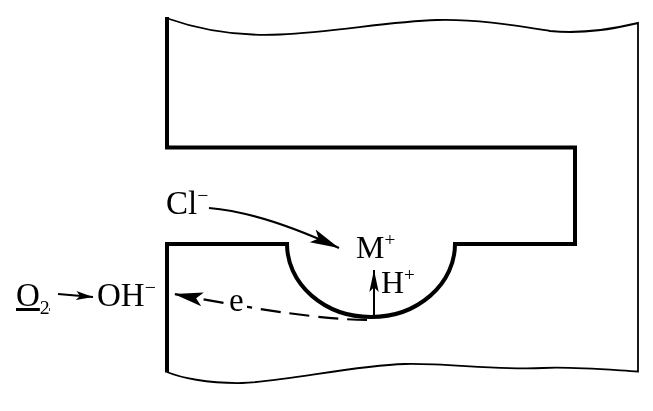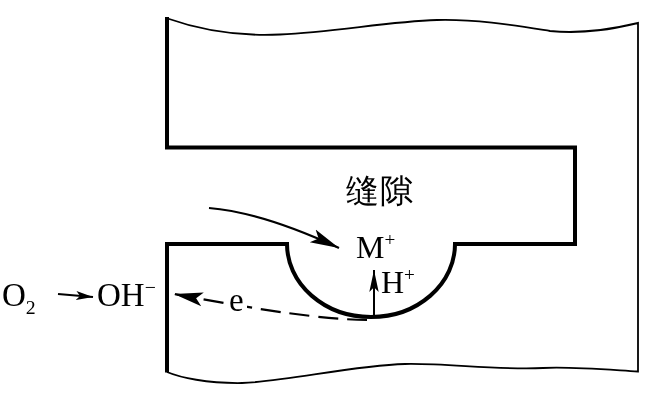--- a/index.html
+++ b/index.html
@@ -35,21 +35,21 @@
   }
   .lbl sub {
     font-size: 0.60em;
     line-height: 0;
     vertical-align: sub;
   }
   .lbl-crevice   { left: 346px; top: 175px; letter-spacing: 1px; }
   .lbl-chloride  { left: 166px; top: 187px; }
   .lbl-metal     { left: 356px; top: 231px; font-size: 32px; }
   .lbl-hydrogen  { left: 381px; top: 266px; font-size: 32px; }
-  .lbl-oxygen    { left: 2px;  top: 279px; }
+  .lbl-oxygen    { left: 16px;  top: 279px; text-decoration: underline; }
   .lbl-hydroxide { left: 97px;  top: 279px; text-align: right; }
   .lbl-electron  { left: 226px; top: 284px; background: #ffffff; padding: 0 3px; }
 </style>
 </head>
 <body>
 
 <div class="canvas">
 
   <svg width="653" height="411" viewBox="0 0 653 411">
     <defs>
@@ -86,22 +86,24 @@
 
     <path d="M 209,208 C 245,211 285,223 339,248" fill="none" stroke="#000000" stroke-width="2.2" marker-end="url(#ah-big)"></path>
 
     <path d="M 367,320 C 325,319.5 265,311 174,294" fill="none" stroke="#000000" stroke-width="2.2" stroke-dasharray="20 9" marker-end="url(#ah-big)"></path>
 
     <path d="M 374,316.5 L 374,270" fill="none" stroke="#000000" stroke-width="2" marker-end="url(#ah-mid)"></path>
 
     <path d="M 58,294 L 93,297" fill="none" stroke="#000000" stroke-width="2.2" marker-end="url(#ah-sm)"></path>
   </svg>
 
-  <div class="lbl lbl-crevice">缝隙</div>
 
+  <div class="lbl lbl-chloride">
+    <span>Cl</span><sup>−</sup>
+  </div>
 
   <div class="lbl lbl-metal">
     <span>M</span><sup>+</sup>
   </div>
 
   <div class="lbl lbl-hydrogen">
     <span>H</span><sup>+</sup>
   </div>
 
   <div class="lbl lbl-oxygen">

